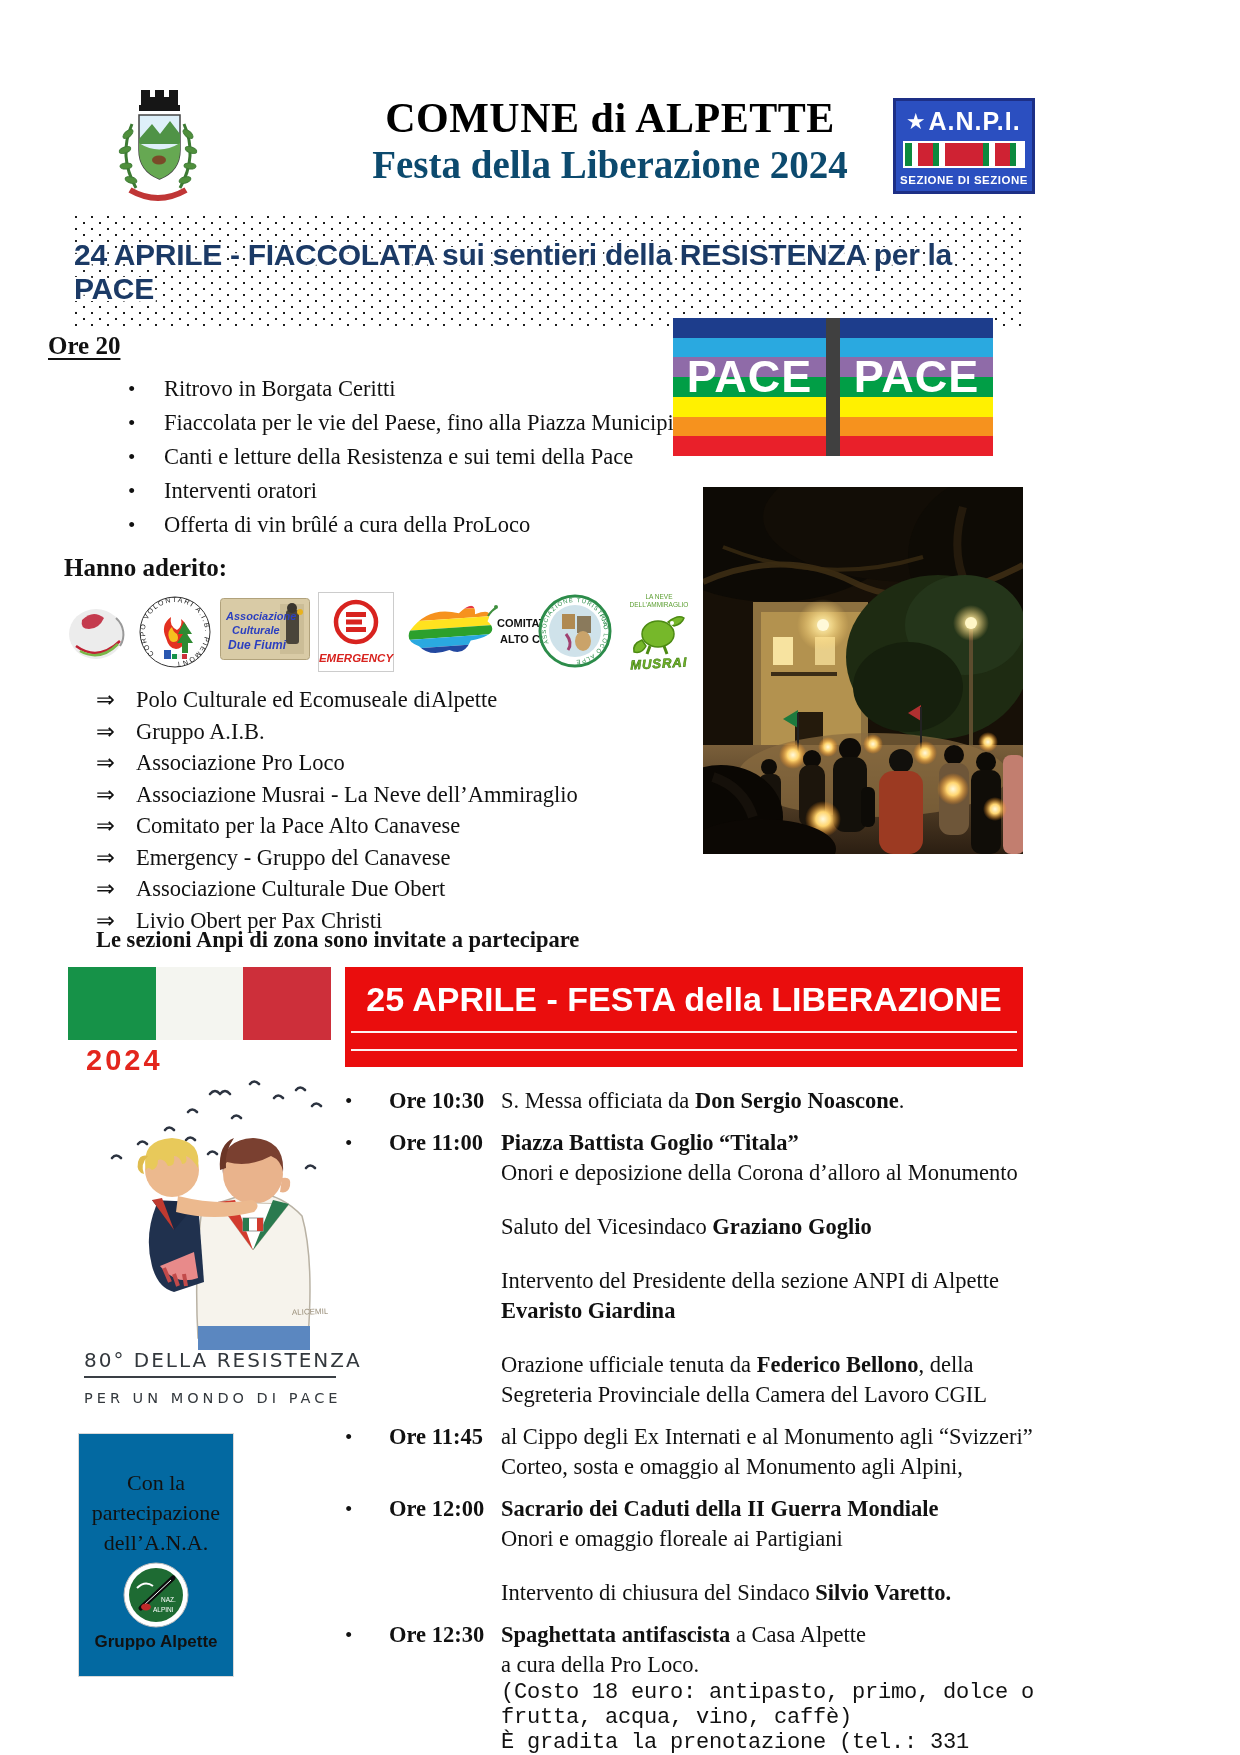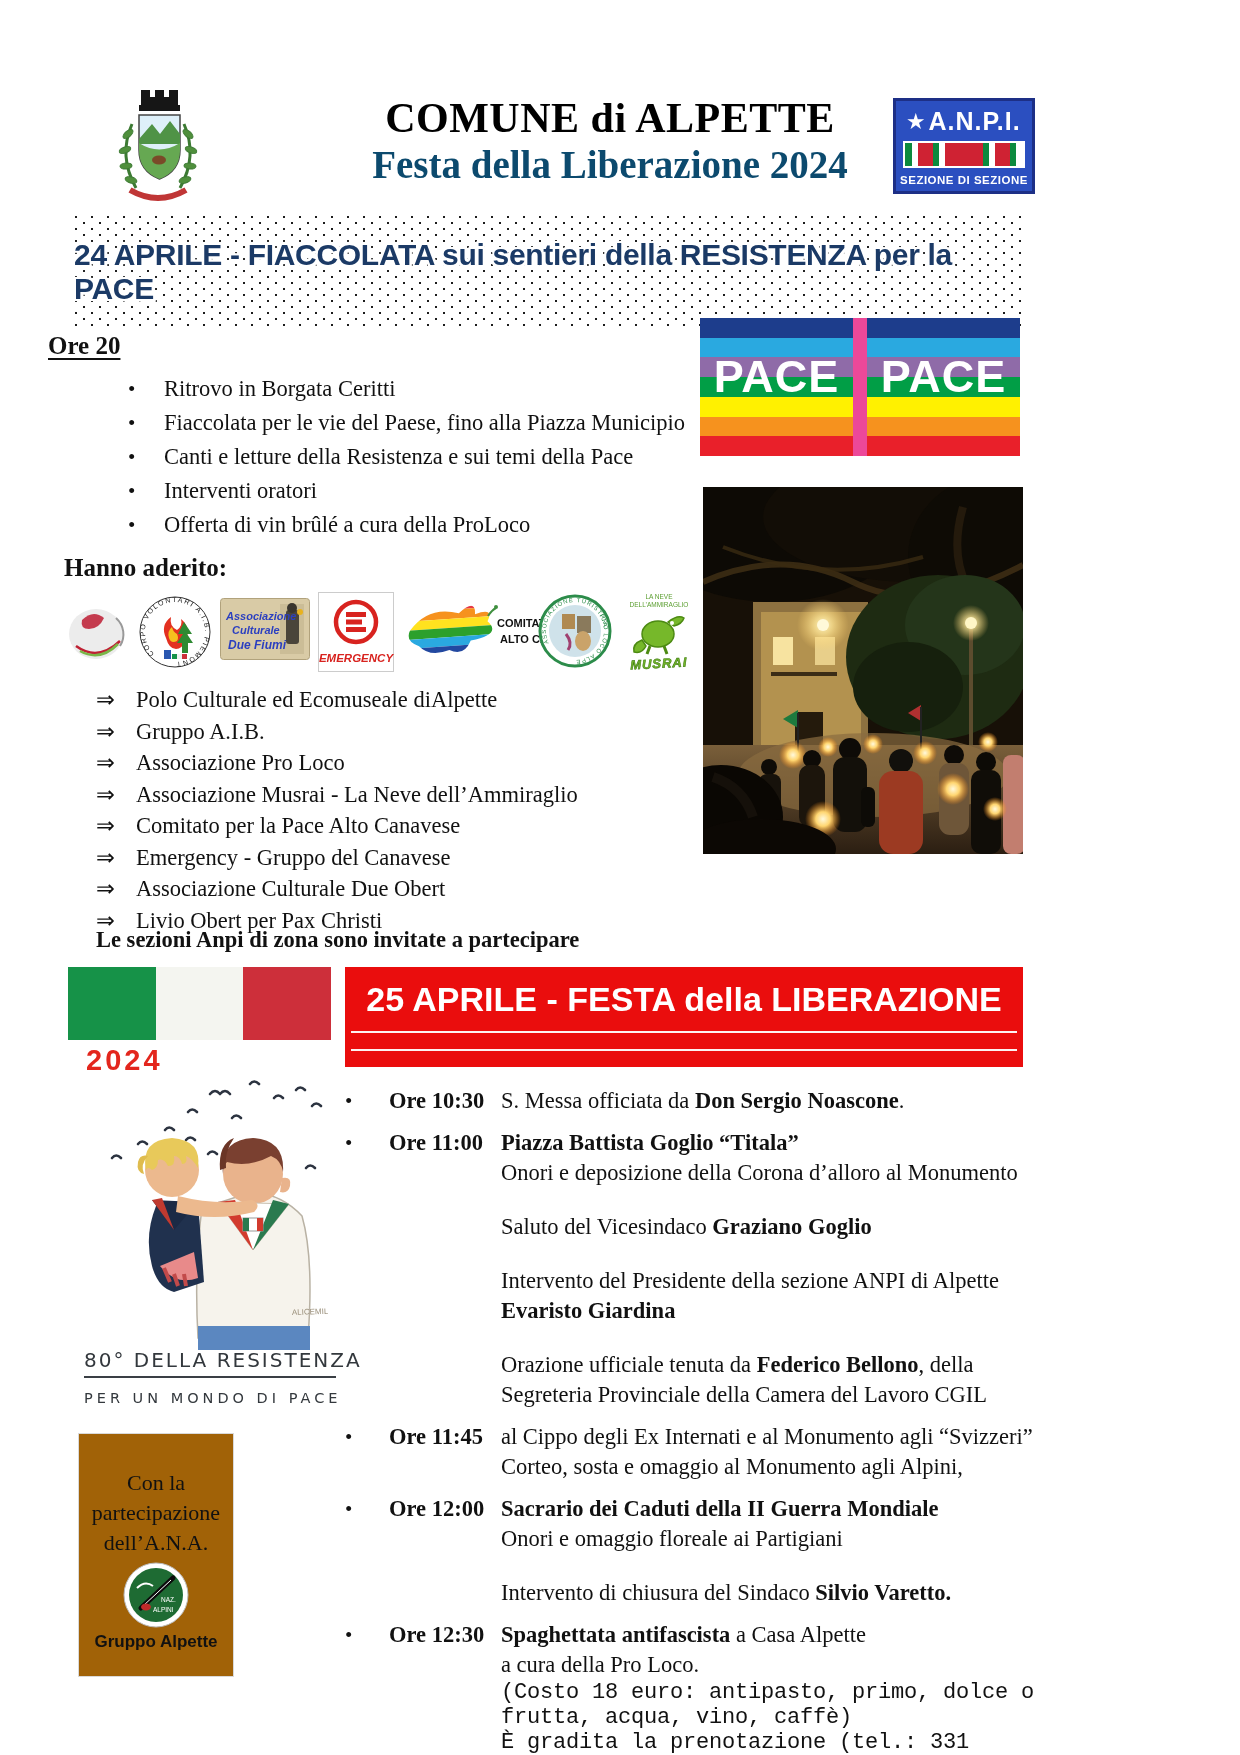--- a/index.html
+++ b/index.html
@@ -42,21 +42,21 @@
   #hanno{left:64px;top:554px;font-size:25px;font-weight:bold;}
   #logo-strip{left:60px;top:588px;width:665px;height:96px;}
   #logo-strip .lg{position:absolute;}
 
   #adherents-list{left:96px;top:684px;width:650px;}
   .arrow-item{display:flex;font-size:22.5px;line-height:31.5px;}
   .arr{width:40px;flex-shrink:0;}
   #anpi-note{left:96px;top:927px;font-size:22.5px;font-weight:bold;}
 
   
-  #pace{left:700px;top:318px;width:320px;height:138px;display:flex;gap:14px;background:#ec4899;}
+  #pace{left:673px;top:318px;width:320px;height:138px;display:flex;gap:14px;background:#404040;}
   .pace-flag{flex:1;position:relative;display:flex;flex-direction:column;}
   .stripe{flex:1;}
   .pace-label{position:absolute;left:0;right:0;top:36px;text-align:center;
         font-family:"Liberation Sans",sans-serif;font-weight:900;font-size:45px;line-height:1;color:#fff;letter-spacing:1px;}
   #photo{left:703px;top:487px;width:320px;height:367px;}
 
   
   #tricolor{left:68px;top:967px;width:263px;height:73px;display:flex;}
   .band{flex:1;}
   #banner25{left:345px;top:967px;width:678px;height:100px;background:#ea0d0d;}
@@ -68,21 +68,21 @@
         color:#e3261d;letter-spacing:3px;}
 
   
   #illu{left:60px;top:1078px;width:268px;height:272px;}
   #ill-cap{left:84px;top:1348px;width:252px;font-family:"DejaVu Sans",sans-serif;color:#33383d;}
   .cap1{font-size:20px;letter-spacing:2px;white-space:nowrap;border-bottom:2px solid #3a3f45;padding-bottom:4px;}
   .cap2{font-size:14.5px;letter-spacing:4px;white-space:nowrap;margin-top:12px;}
 
   
   #ana-box{left:78px;top:1433px;width:156px;height:244px;border:1px solid #d9d9d9;box-sizing:border-box;
-        text-align:center;background:#a16207;}
+        text-align:center;background:#0369a1;}
   .ana-text{margin-top:34px;font-size:22px;line-height:30px;padding:0 8px;}
   .ana-logo{margin-top:4px;}
   .ana-group{font-family:"Liberation Sans",sans-serif;font-weight:bold;font-size:17px;margin-top:0;}
 
   
   #schedule{left:345px;top:1086px;width:700px;}
   .sitem{display:flex;margin-top:12px;font-size:22.5px;}
   .sitem:first-child{margin-top:0;}
   .sb{width:44px;font-size:21px;line-height:30px;flex-shrink:0;}
   .st{width:112px;font-weight:bold;line-height:30px;flex-shrink:0;}

